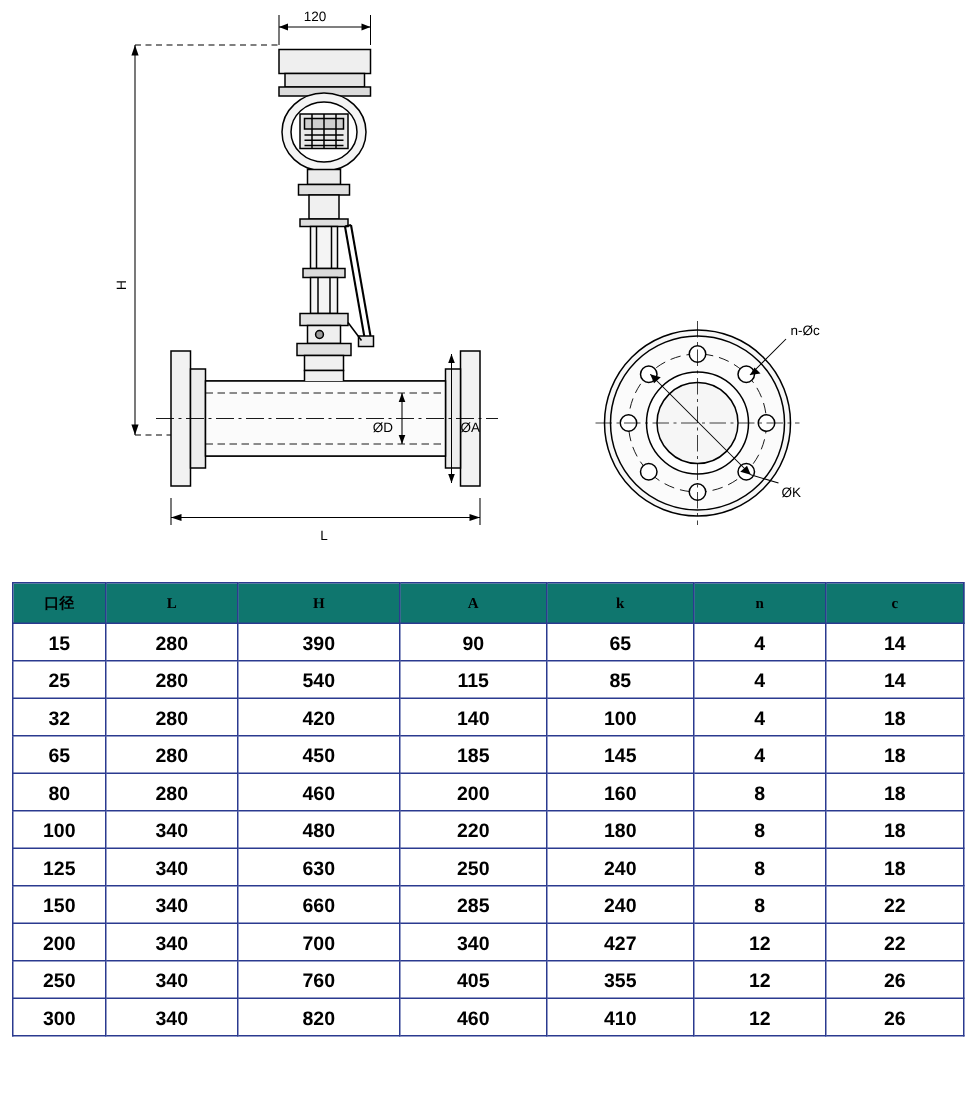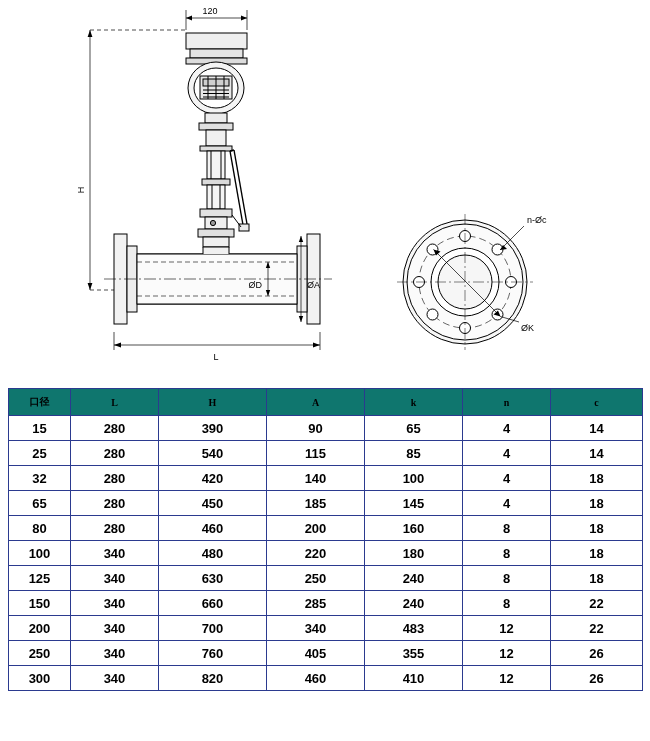--- a/index.html
+++ b/index.html
@@ -322,21 +322,21 @@
         <td>285</td>
         <td>240</td>
         <td>8</td>
         <td>22</td>
       </tr>
       <tr>
         <td>200</td>
         <td>340</td>
         <td>700</td>
         <td>340</td>
-        <td>483</td>
+        <td>427</td>
         <td>12</td>
         <td>22</td>
       </tr>
       <tr>
         <td>250</td>
         <td>340</td>
         <td>760</td>
         <td>405</td>
         <td>355</td>
         <td>12</td>

